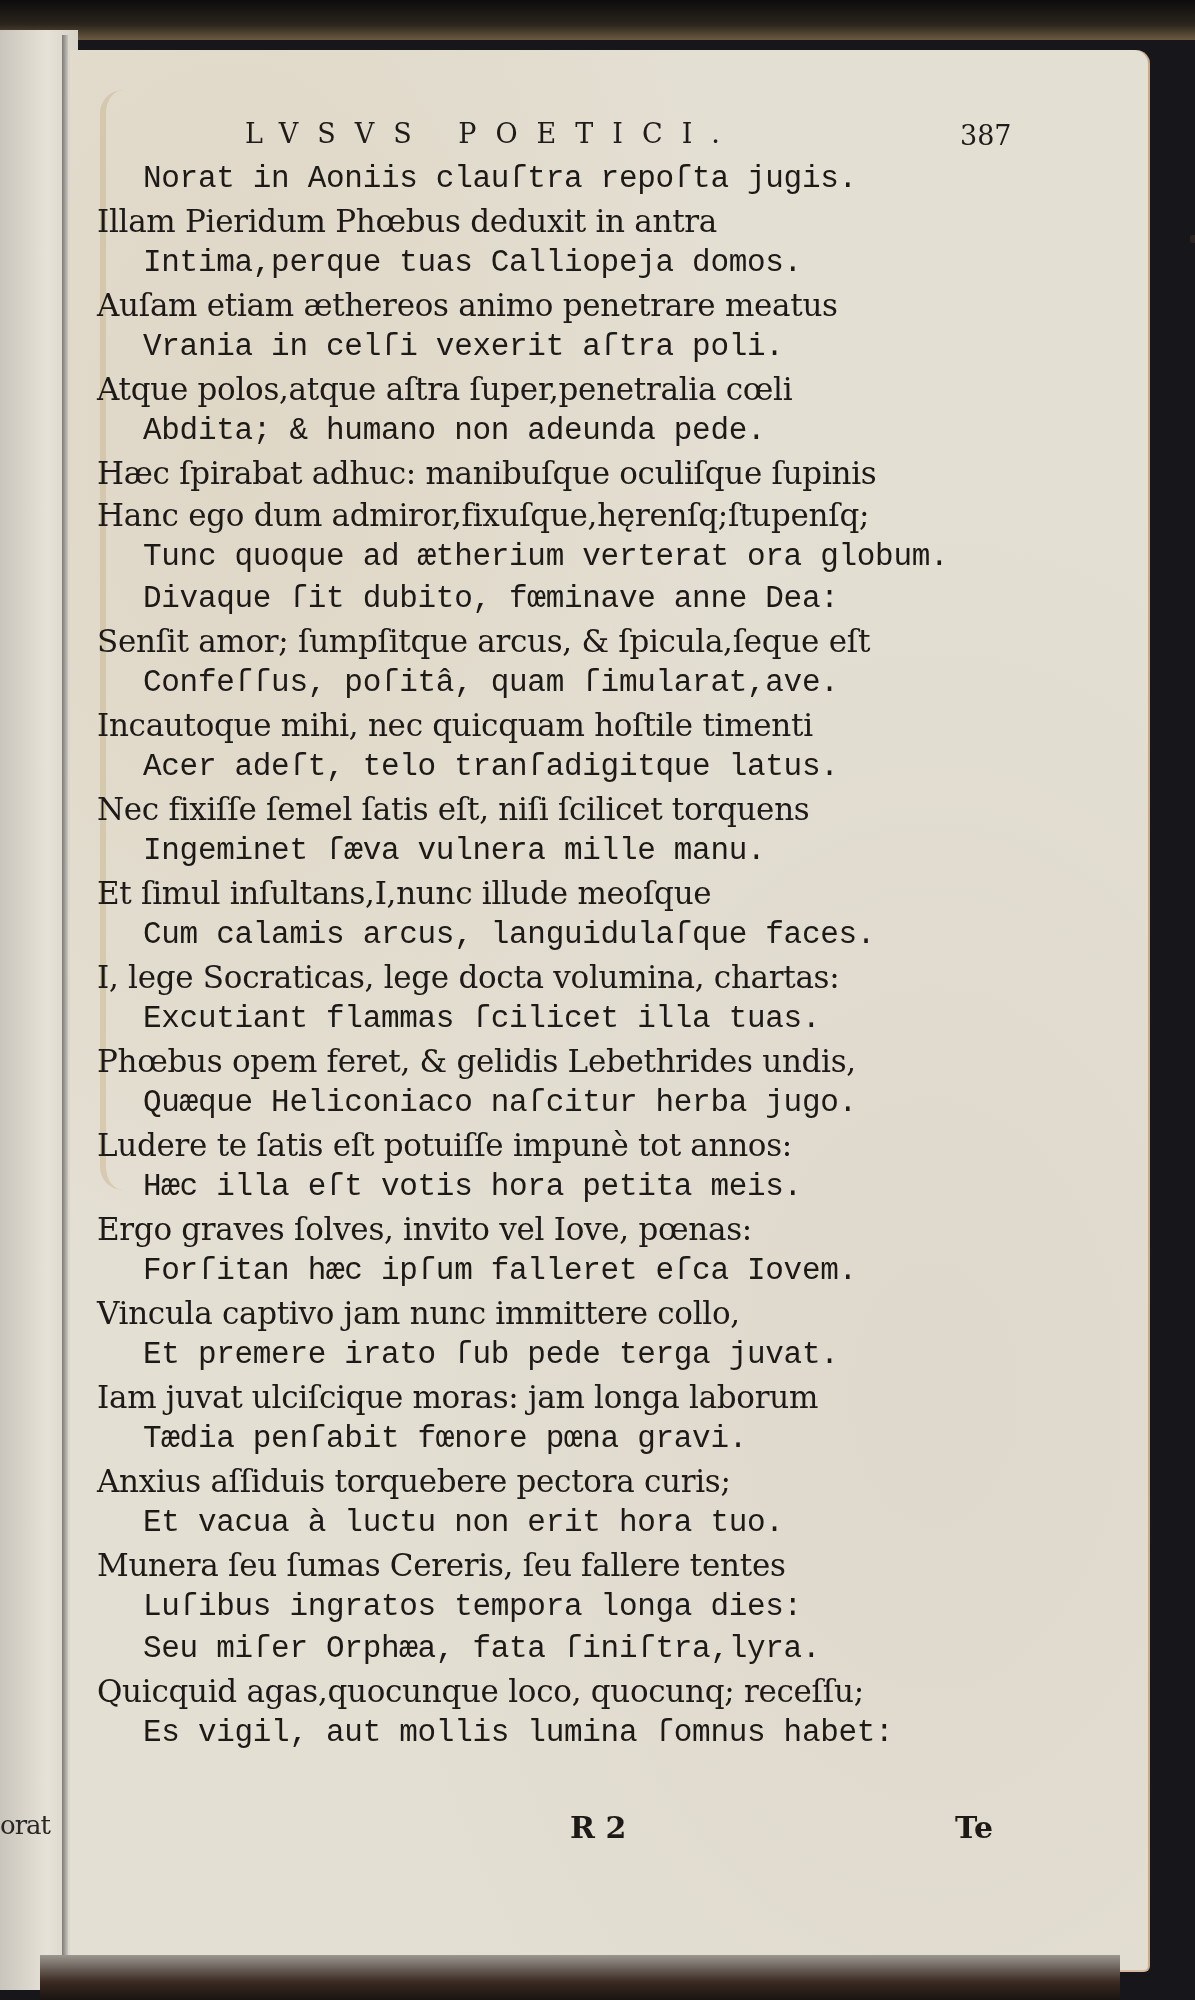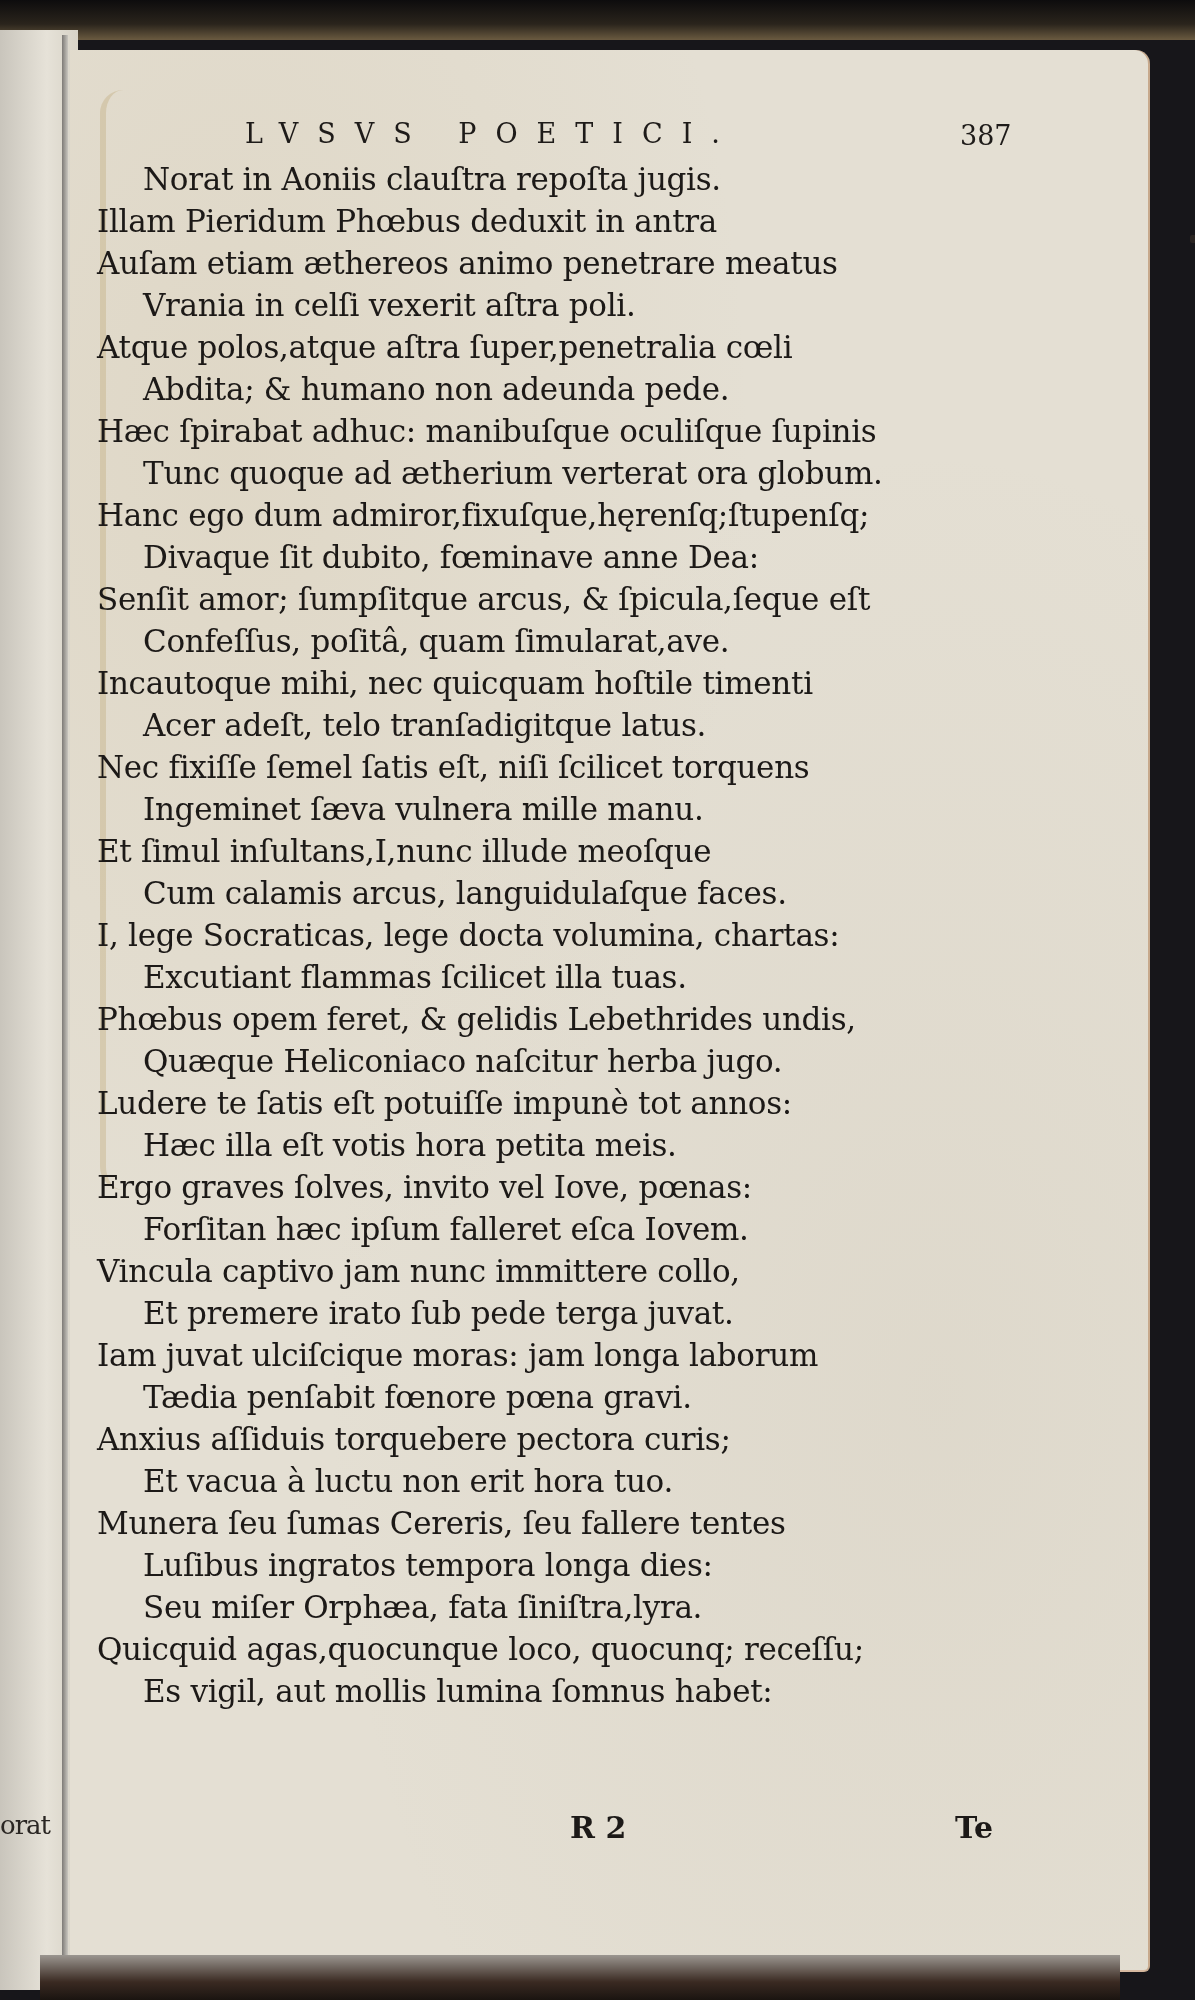--- a/index.html
+++ b/index.html
@@ -54,21 +54,21 @@
     position:absolute; left:890px; top:2px; font-size:27px; color:#1e1b19;
   }
   .lines {
     position:absolute; left:0; top:108px; width:1080px;
   }
   .line {
     height:42px; line-height:42px; font-size:31px; color:#1c1917;
     white-space:nowrap; letter-spacing:-0.3px;
   }
   .line.flush { padding-left:27px; }
-  .line.indent { padding-left:73px; }
+  .line.indent { padding-left:73px;font-family:Liberation Mono, monospace; }
   .signature {
     position:absolute; left:0; top:1760px; width:1080px; height:40px;
   }
   .sig-mark {
     position:absolute; left:500px; top:0; font-size:30px; font-weight:bold; color:#1c1917;
   }
   .catchword {
     position:absolute; left:885px; top:0; font-size:30px; font-weight:bold; color:#1c1917;
   }
   .blemish {
@@ -87,27 +87,28 @@
 
 <div class="page">
   <div class="stain"></div>
   <div class="running-head">
     <span class="head-title">LVSVS POETICI.</span>
     <span class="folio">387</span>
   </div>
   <div class="lines" id="lines">
       <div class="line indent">Norat in Aoniis clauſtra repoſta jugis.</div>
       <div class="line flush">Illam Pieridum Phœbus deduxit in antra</div>
+      <div class="line indent">Intima,perque tuas Calliopeja domos.</div>
       <div class="line flush">Auſam etiam æthereos animo penetrare meatus</div>
       <div class="line indent">Vrania in celſi vexerit aſtra poli.</div>
       <div class="line flush">Atque polos,atque aſtra ſuper,penetralia cœli</div>
       <div class="line indent">Abdita; &amp; humano non adeunda pede.</div>
       <div class="line flush">Hæc ſpirabat adhuc: manibuſque oculiſque ſupinis</div>
+      <div class="line flush">Hanc ego dum admiror,fixuſque,hęrenſq;ſtupenſq;</div>
       <div class="line indent">Tunc quoque ad ætherium verterat ora globum.</div>
-      <div class="line flush">Hanc ego dum admiror,fixuſque,hęrenſq;ſtupenſq;</div>
       <div class="line indent">Divaque ſit dubito, fœminave anne Dea:</div>
       <div class="line flush">Senſit amor; ſumpſitque arcus, &amp; ſpicula,ſeque eſt</div>
       <div class="line indent">Confeſſus, poſitâ, quam ſimularat,ave.</div>
       <div class="line flush">Incautoque mihi, nec quicquam hoſtile timenti</div>
       <div class="line indent">Acer adeſt, telo tranſadigitque latus.</div>
       <div class="line flush">Nec fixiſſe ſemel ſatis eſt, niſi ſcilicet torquens</div>
       <div class="line indent">Ingeminet ſæva vulnera mille manu.</div>
       <div class="line flush">Et ſimul inſultans,I,nunc illude meoſque</div>
       <div class="line indent">Cum calamis arcus, languidulaſque faces.</div>
       <div class="line flush">I, lege Socraticas, lege docta volumina, chartas:</div>

